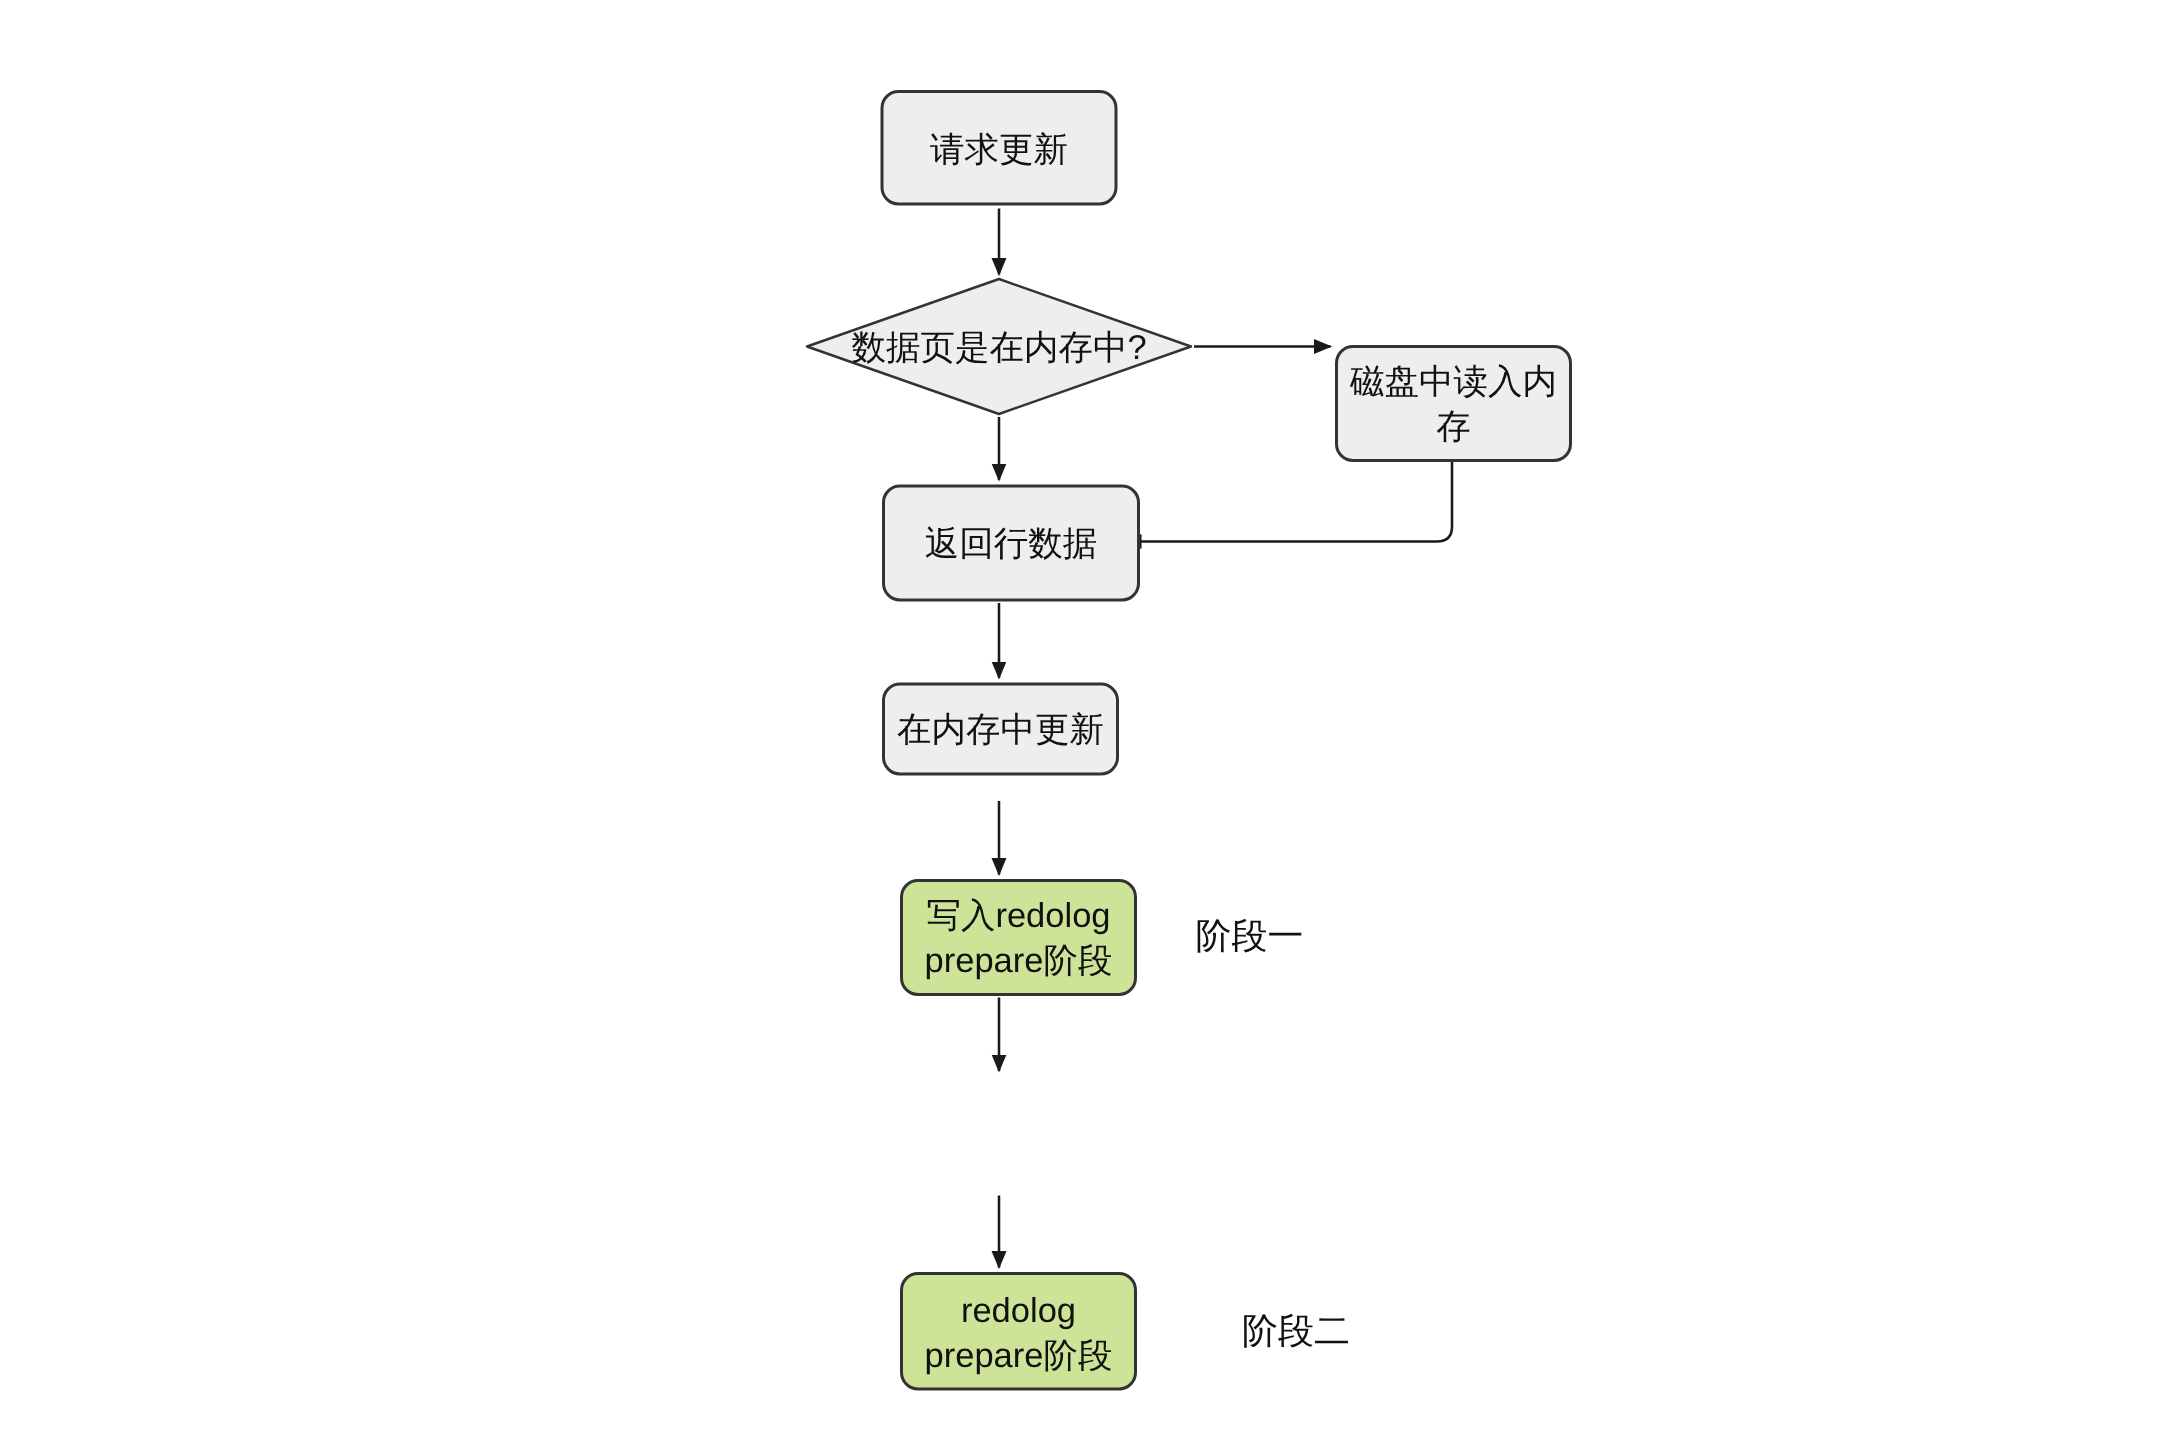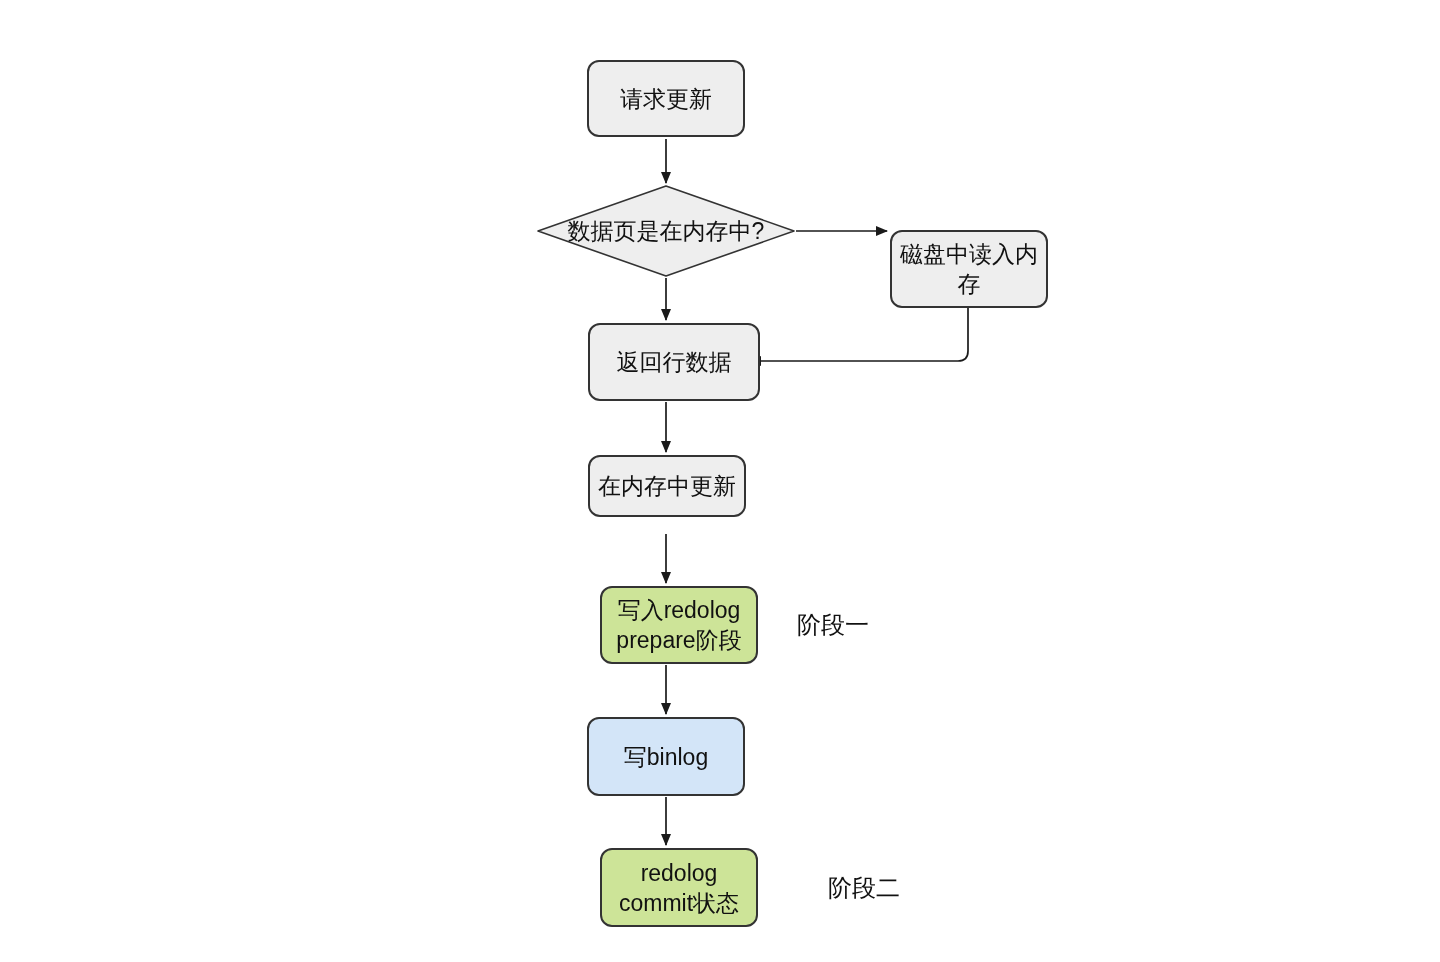--- a/index.html
+++ b/index.html
@@ -115,22 +115,21 @@
   <div id="n-readdisk" class="node">磁盘中读入内
 存</div>
 
   <div id="n-returnrow" class="node">返回行数据</div>
 
   <div id="n-updatemem" class="node">在内存中更新</div>
 
   <div id="n-redolog1" class="node green">写入redolog
 prepare阶段</div>
 
-  <div id="n-binlog" class="node blue">写binlog</div>
 
   <div id="n-redolog2" class="node green">redolog
-commit状态</div>
+prepare阶段</div>
 
   <div id="phase1" class="phase-label">阶段一</div>
 
   <div id="phase2" class="phase-label">阶段二</div>
 
 </div>
 
 </body></html>

